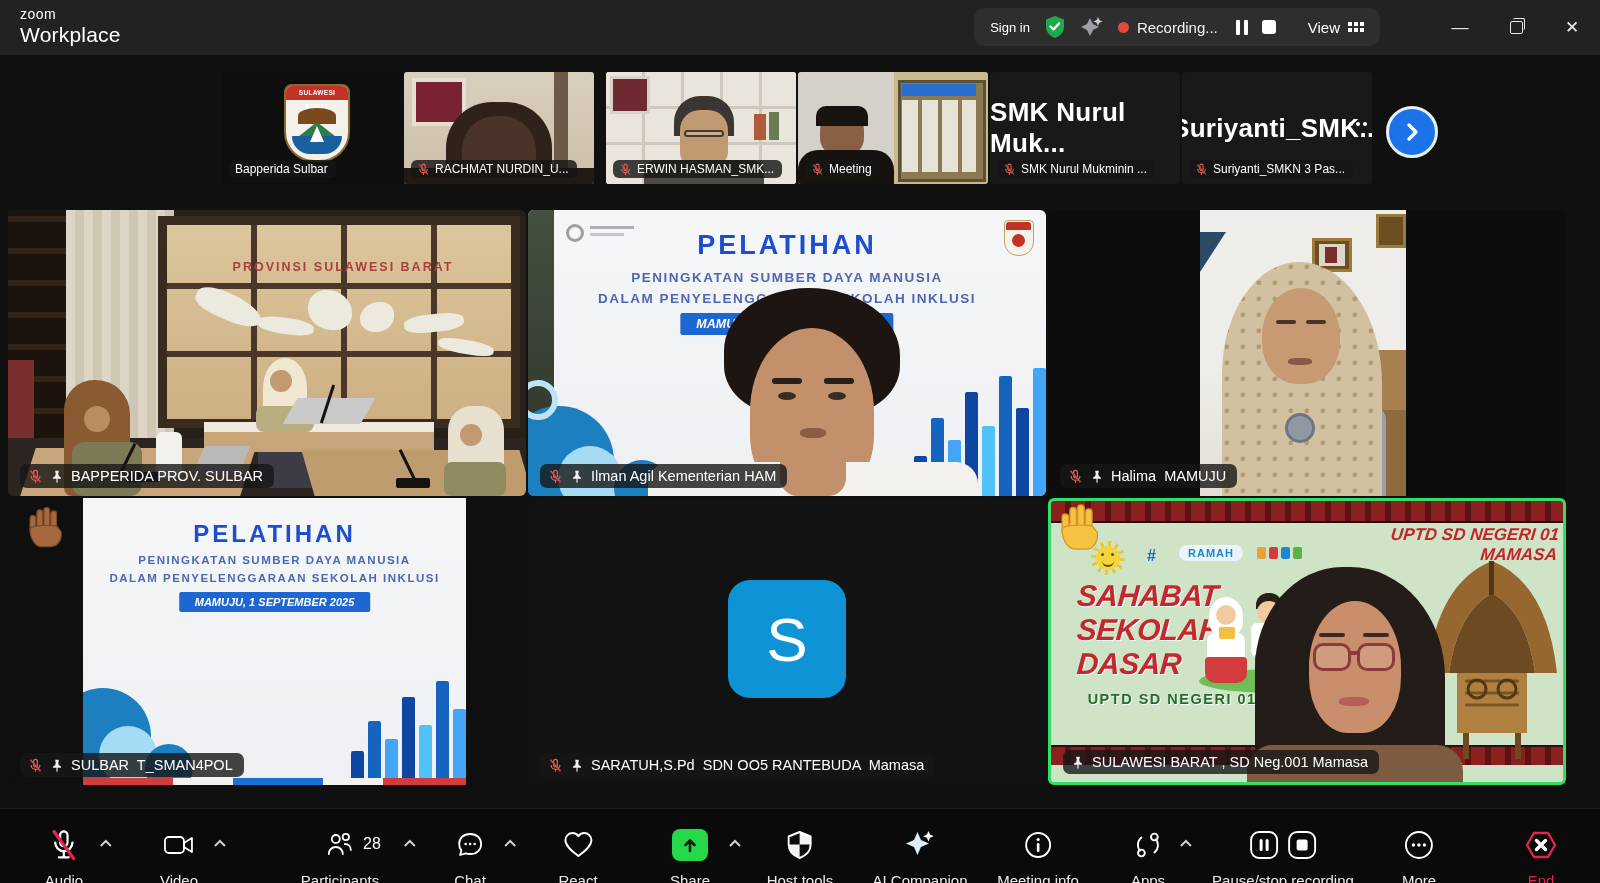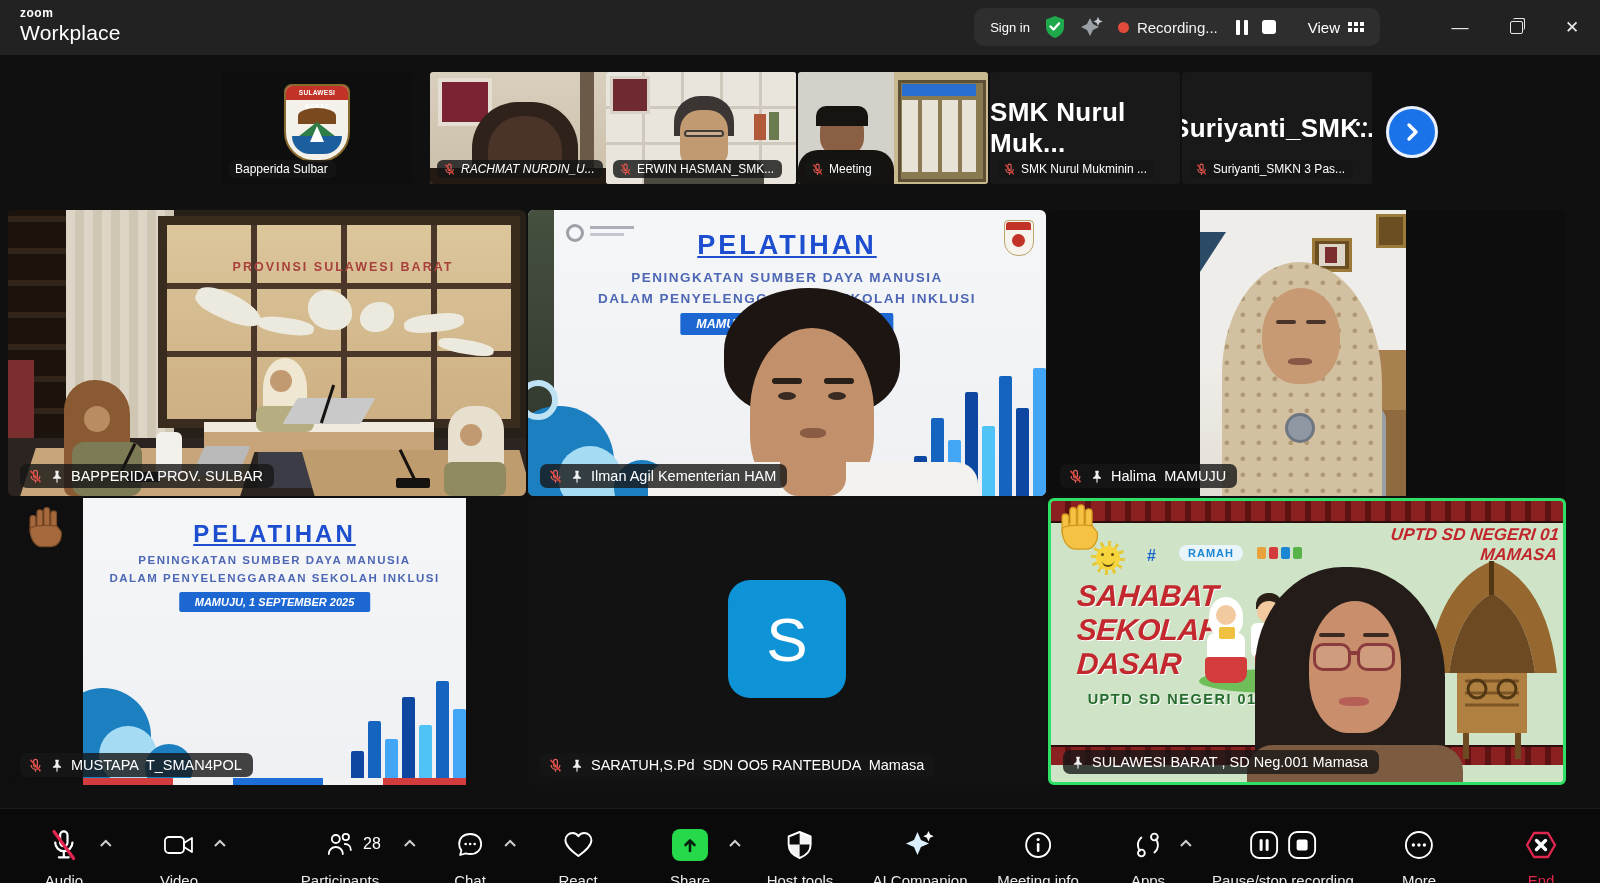--- a/index.html
+++ b/index.html
@@ -1,21 +1,21 @@
 <!DOCTYPE html>
 <html><head>
 <meta charset="utf-8">
 <style>
   html,body{margin:0;padding:0;background:#000;}
   .screen{position:relative;width:1600px;height:883px;overflow:hidden;background:#101010;
           font-family:"Liberation Sans",sans-serif;color:#fff;}
   
   .titlebar{position:absolute;left:0;top:0;width:1600px;height:55px;background:#222222;}
   .brand{position:absolute;left:20px;top:7px;line-height:1;}
-  .brand .b1{font-size:12px;font-weight:700;letter-spacing:.5px;}
+  .brand .b1{font-size:14px;font-weight:400;letter-spacing:.5px;}
   .brand .b2{font-size:21px;font-weight:500;margin-top:3px;letter-spacing:.2px;}
   .tb-cluster{position:absolute;right:220px;top:8px;height:38px;background:#2e2e2e;border-radius:10px;
               display:flex;align-items:center;gap:14px;padding:0 16px;}
   .signin{font-size:13px;color:#fff;cursor:default;}
   .rec-group{display:flex;align-items:center;gap:8px;}
   .rec-dot{width:11px;height:11px;border-radius:50%;background:#e04b3a;}
   .rec-text{font-size:15px;color:#f2f2f2;}
   .rec-pause{display:flex;gap:4px;margin-left:10px;}
   .rec-pause i{display:block;width:4px;height:15px;background:#fff;border-radius:1px;}
   .rec-stop{width:14px;height:14px;background:#fff;border-radius:3px;margin-left:6px;}
@@ -40,21 +40,21 @@
   
   .tile{position:absolute;background:#161616;border-radius:6px;overflow:hidden;}
   .pill{position:absolute;left:12px;bottom:8px;display:flex;align-items:center;gap:7px;z-index:30;
         background:rgba(22,22,22,.80);border-radius:7px;padding:4px 11px 4px 8px;font-size:14.5px;white-space:pre;}
   .hand{position:absolute;z-index:25;}
   
   .scene{position:absolute;inset:0;}
   .abs{position:absolute;}
   
   .poster{position:absolute;inset:0;background:linear-gradient(180deg,#f5f6f8,#eef0f3);}
-  .poster-title{position:absolute;width:100%;text-align:center;font-weight:800;color:#1c4ecf;letter-spacing:3px;text-decoration:underline;}
+  .poster-title{position:absolute;width:100%;text-align:center;font-weight:800;color:#1c4ecf;letter-spacing:3px;}
   .poster-line{position:absolute;width:100%;text-align:center;font-weight:700;color:#4d67b5;letter-spacing:1.5px;}
   .poster-badge{position:absolute;left:50%;transform:translateX(-50%);background:#1c67d2;color:#fff;
                 font-weight:700;font-style:italic;padding:4px 16px;border-radius:2px;white-space:nowrap;}
   .bubble{position:absolute;border-radius:50%;}
   .bars{position:absolute;right:0;bottom:0;display:flex;align-items:flex-end;gap:4px;}
   .bars i{display:block;width:13px;border-radius:2px 2px 0 0;}
   
   .toolbar{position:absolute;left:0;top:808px;width:1600px;height:75px;background:#0a0a0a;border-top:1px solid #1c1c1c;}
   .tb-item{position:absolute;top:18px;transform:translateX(-50%);display:flex;flex-direction:column;align-items:center;}
   .tb-iconwrap{position:relative;height:36px;display:flex;align-items:center;}
@@ -125,21 +125,21 @@
       <div class="abs" style="left:14px;top:24px;width:38px;height:16px;background:#7a4a1e;border-radius:50% 50% 0 0;"></div>
       <div class="abs" style="left:10px;top:38px;width:46px;height:18px;background:#2e7d46;clip-path:polygon(0 100%,50% 0,100% 100%);"></div>
       <div class="abs" style="left:8px;top:52px;width:50px;height:18px;background:#1c5f9e;border-radius:0 0 22px 22px;"></div>
       <div class="abs" style="left:26px;top:42px;width:14px;height:16px;background:#fff;clip-path:polygon(0 100%,100% 100%,50% 0);"></div>
     </div>
     <div class="strip-pill">
       <span>Bapperida Sulbar</span>
     </div>
   </div>
 
-  <div class="strip-tile" style="left:430px;font-style:italic;">
+  <div class="strip-tile" style="left:404px;">
     <div class="scene" style="background:linear-gradient(180deg,#d9cfbd,#cbbfa9);">
       <div class="abs" style="left:150px;top:0;width:14px;height:112px;background:#6b5a48;"></div>
       <div class="abs" style="left:8px;top:6px;width:46px;height:40px;background:#7a2433;border:4px solid #e5ded2;"></div>
       <div class="abs" style="left:42px;top:30px;width:106px;height:86px;background:#2f221b;border-radius:46px 46px 0 0;"></div>
       <div class="abs" style="left:58px;top:44px;width:74px;height:70px;background:#4a3328;border-radius:34px 34px 0 0;"></div>
       <div class="abs" style="left:0;top:96px;width:190px;height:16px;background:#241a14;"></div>
     </div>
     <div class="strip-pill">
       <svg width="13" height="13" viewBox="0 0 24 24">
           <rect x="9" y="2" width="6" height="12" rx="3" fill="none" stroke="#e8605a" stroke-width="2"></rect>
@@ -395,21 +395,21 @@
     </div>
     <div class="pill">
       <svg width="15" height="15" viewBox="0 0 24 24">
           <rect x="9" y="2" width="6" height="12" rx="3" fill="none" stroke="#e8605a" stroke-width="2"></rect>
           <path d="M5 11a7 7 0 0 0 14 0M12 18v4" fill="none" stroke="#e8605a" stroke-width="2"></path>
           <line x1="4" y1="3" x2="20" y2="21" stroke="#d6453d" stroke-width="2.6"></line>
         </svg>
       <svg width="14" height="15" viewBox="0 0 24 24">
           <path d="M9 2h6v3l-1 1 1 5 4 3v2h-6v5l-1 3-1-3v-5H5v-2l4-3 1-5-1-1z" fill="#f0f0f0"></path>
         </svg>
-      <span>MUSTAPA  T_SMAN4POL</span>
+      <span>SULBAR  T_SMAN4POL</span>
     </div>
   </div>
 
   <div class="tile" style="left:528px;top:498px;width:518px;height:287px;background:#121212;">
     <div class="abs" style="left:200px;top:82px;width:118px;height:118px;background:#0e93d7;border-radius:22px;display:flex;align-items:center;justify-content:center;">
       <span style="font-size:62px;color:#fff;font-weight:400;">S</span>
     </div>
     <div class="pill">
       <svg width="15" height="15" viewBox="0 0 24 24">
           <rect x="9" y="2" width="6" height="12" rx="3" fill="none" stroke="#e8605a" stroke-width="2"></rect>

